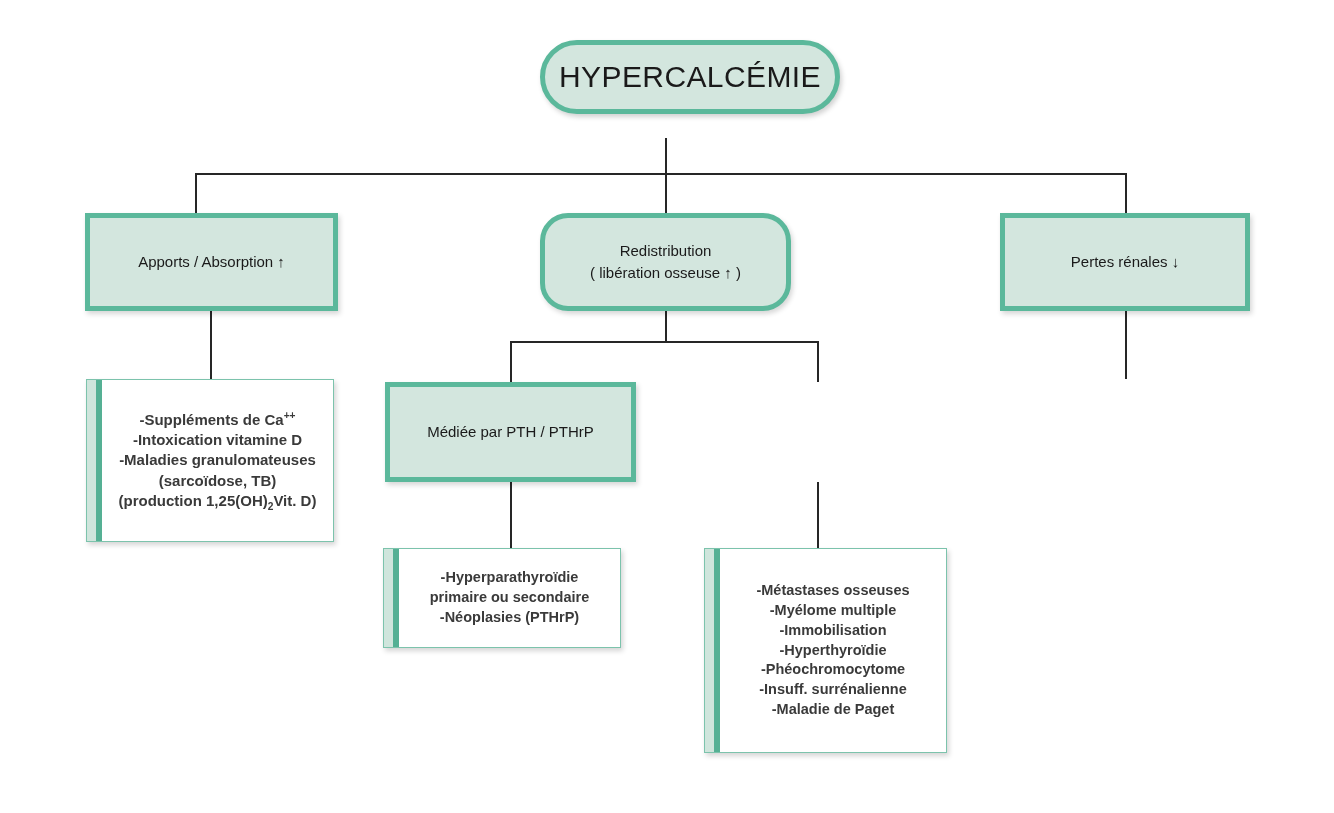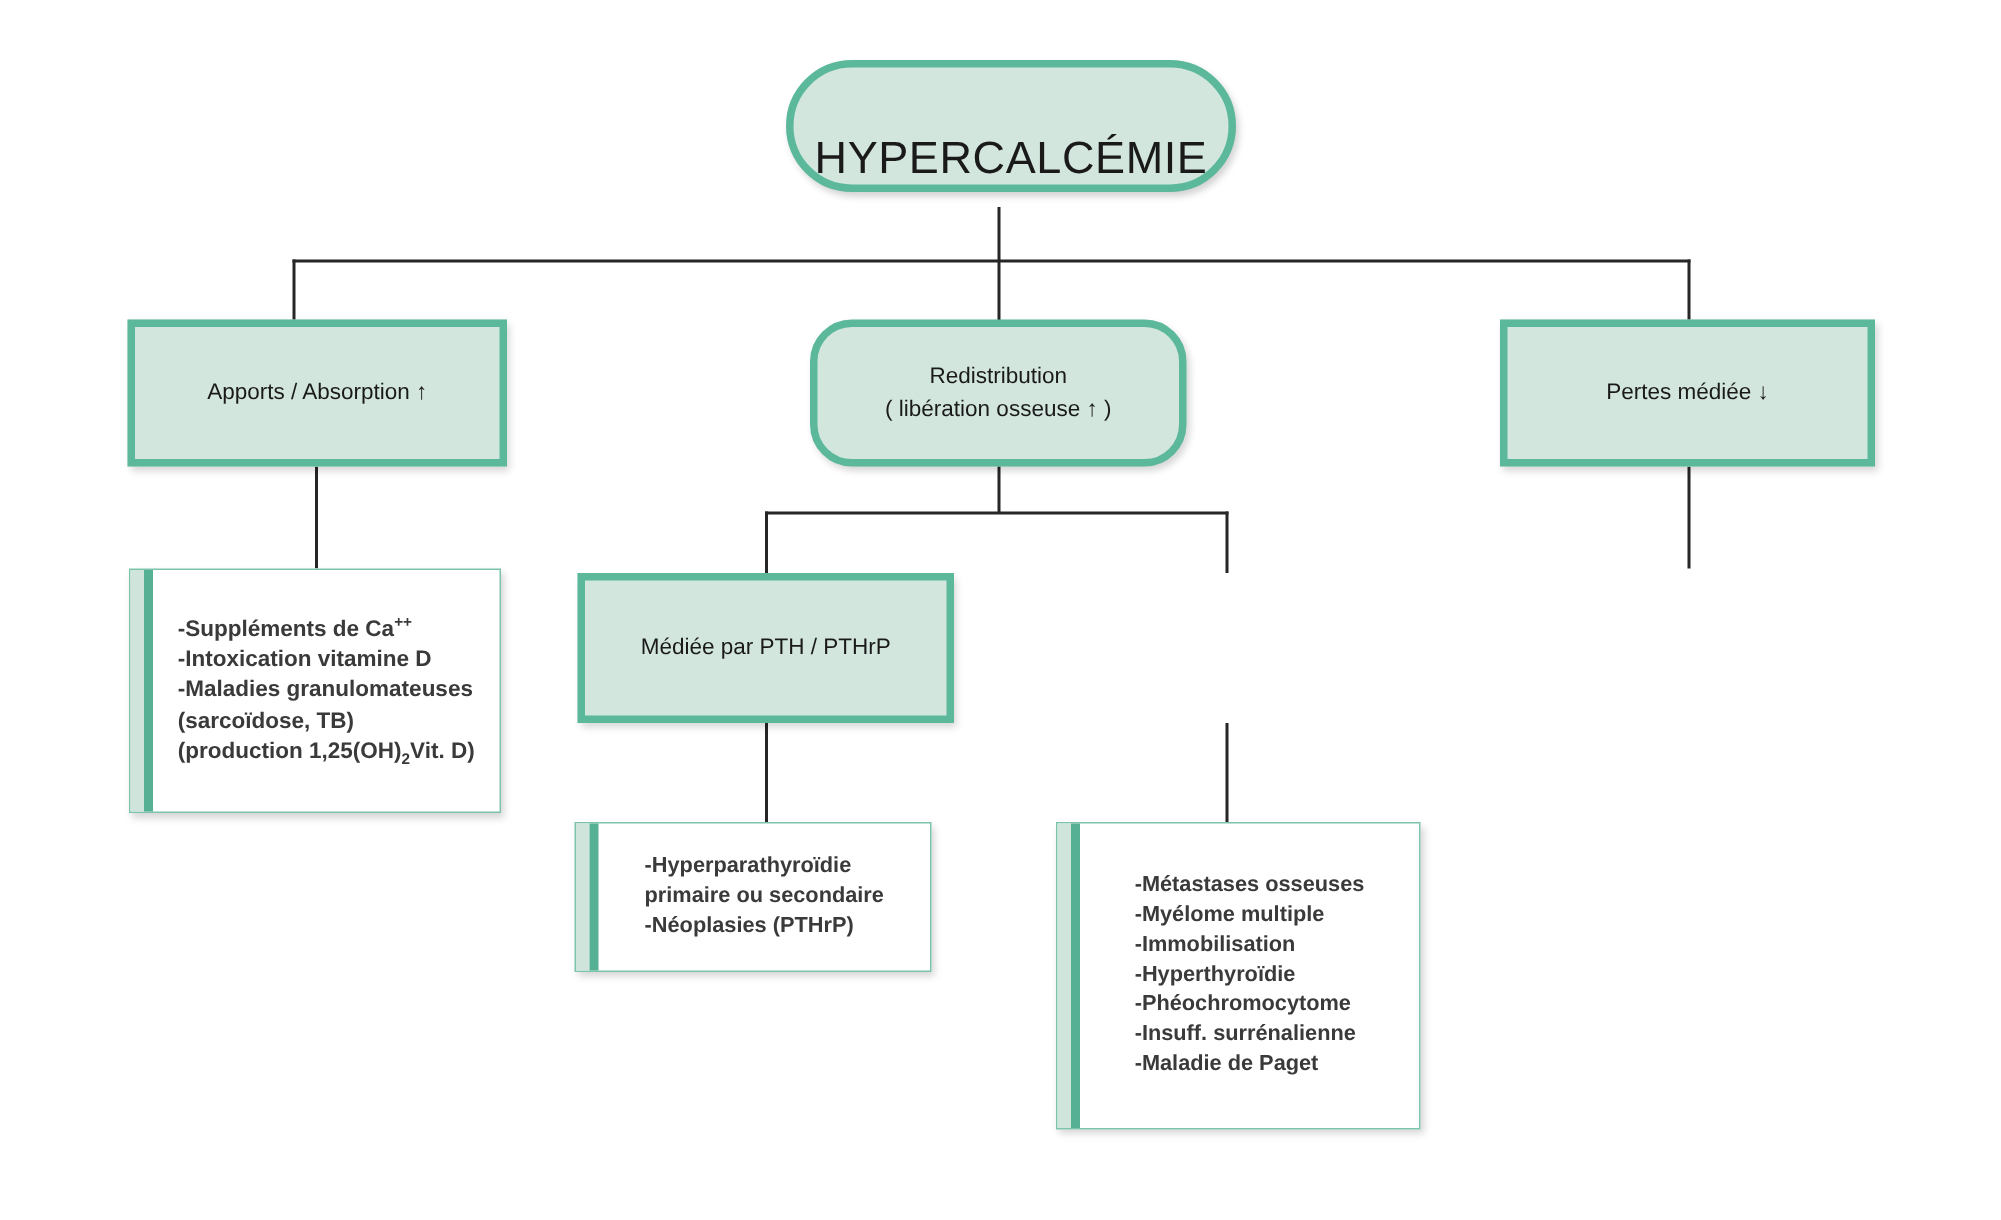--- a/index.html
+++ b/index.html
@@ -89,20 +89,21 @@
   }
   .accent .band-dark {
     width: 6px;
     background: #55b094;
   }
   .node-leaf .leaf-body {
     flex: 1 1 auto;
     display: flex;
     align-items: center;
     justify-content: center;
+    text-align: center;
     padding: 4px 6px;
   }
   .node-leaf .label {
     font-size: 14.5px;
     font-weight: bold;
     line-height: 1.36;
     color: #3a3a3a;
     white-space: pre-line;
   }
   .node-leaf.big .label { font-size: 15px; }
@@ -128,35 +129,35 @@
   <div class="line v" style="left:665px; top:311px; height:31px;"></div>
   <div class="line h" style="left:510px; top:341px; width:309px;"></div>
   <div class="line v" style="left:510px; top:341px; height:41px;"></div>
   <div class="line v" style="left:817px; top:341px; height:41px;"></div>
 
   <div class="line v" style="left:510px; top:482px; height:66px;"></div>
   <div class="line v" style="left:817px; top:482px; height:66px;"></div>
 
   <div class="line v" style="left:1125px; top:311px; height:68px;"></div>
 
-  <div class="node-root" style="left:524px; top:40px; width:300px; height:88px;align-items:flex-end;">
+  <div class="node-root" style="left:540px; top:40px; width:300px; height:74px;">
     <span class="label">HYPERCALCÉMIE</span>
   </div>
 
   <div class="node-cat" style="left:85px; top:213px; width:253px; height:98px;">
     <span class="label" style="white-space:pre-line;">Apports / Absorption ↑</span>
   </div>
 
   <div class="node-cat" style="left:540px; top:213px; width:251px; height:98px;border-radius:28px;">
     <span class="label" style="white-space:pre-line;">Redistribution
 ( libération osseuse ↑ )</span>
   </div>
 
   <div class="node-cat" style="left:1000px; top:213px; width:250px; height:98px;">
-    <span class="label" style="white-space:pre-line;">Pertes médiée ↓</span>
+    <span class="label" style="white-space:pre-line;">Pertes rénales ↓</span>
   </div>
 
   <div class="node-cat" style="left:385px; top:382px; width:251px; height:100px;">
     <span class="label">Médiée par PTH / PTHrP</span>
   </div>
 
 
   <div class="node-leaf big" style="left:86px; top:379px; width:248px; height:163px;">
     <span class="accent">
       <span class="band-pale"></span>

